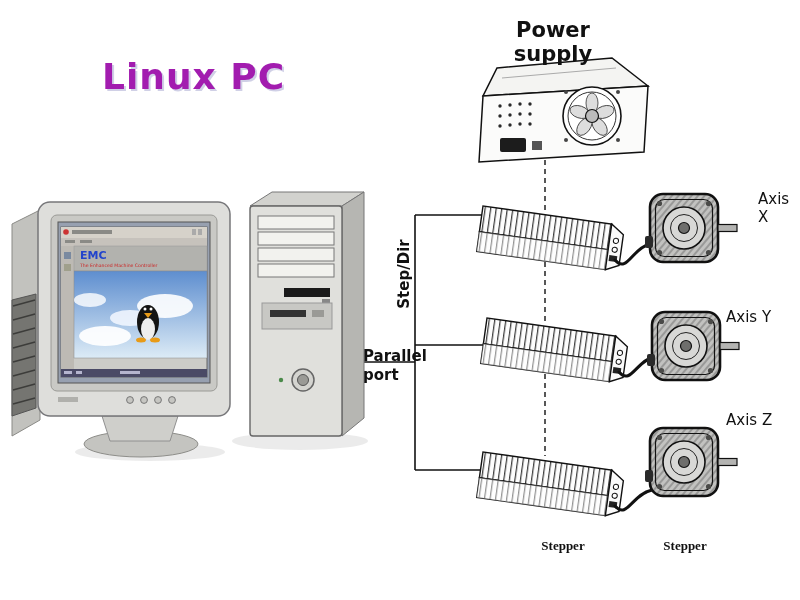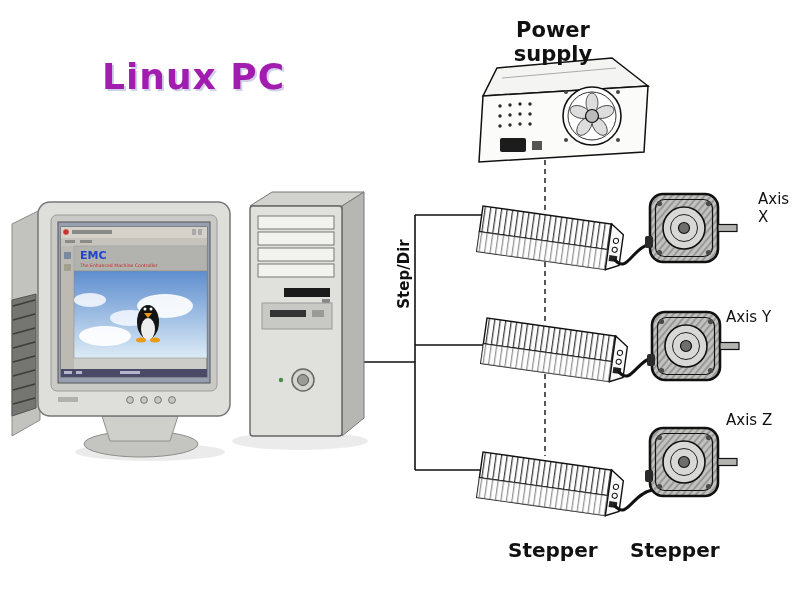--- a/index.html
+++ b/index.html
@@ -12,21 +12,21 @@
   .stepdir-wrap{left:352px;top:222px;width:104px;height:104px;display:flex;
                 align-items:center;justify-content:center;position:absolute;}
   .stepdir-wrap span{transform:rotate(-90deg);font-weight:bold;font-size:15px;
                      white-space:nowrap;color:#111;}
   .pport{left:363px;top:347px;font-weight:bold;font-size:15px;line-height:1.25;}
   .pport span{display:block;}
   .axis{font-size:15px;}
   .axis-x{left:758px;top:190px;}
   .axis-y{left:726px;top:308px;text-align:right;}
   .axis-z{left:726px;top:411px;}
-  .botlbl{width:110px;text-align:left;font-weight:bold;font-size:20px;line-height:1.2;}
+  .botlbl{width:110px;text-align:center;font-weight:bold;font-size:13px;line-height:1.2;font-family:Liberation Serif, serif;}
   .botlbl span{display:block;}
   .drives-lbl{left:508px;top:538px;}
   .motors-lbl{left:630px;top:538px;}
   svg{position:absolute;left:0;top:0;}
 </style>
 </head>
 <body>
 
 <div class="stage">
 
@@ -215,20 +215,24 @@
   </svg>
 
   <div class="lbl title">Linux PC</div>
 
   <div class="lbl psu-label">Power supply</div>
 
   <div class="stepdir-wrap">
     <span>Step/Dir</span>
   </div>
 
+  <div class="lbl pport">
+    <span>Parallel</span>
+    <span>port</span>
+  </div>
 
   <div class="lbl axis axis-x">Axis X</div>
   <div class="lbl axis axis-y">Axis Y</div>
   <div class="lbl axis axis-z">Axis Z</div>
 
   <div class="lbl botlbl drives-lbl">
     <span>Stepper</span>
   </div>
 
   <div class="lbl botlbl motors-lbl">

